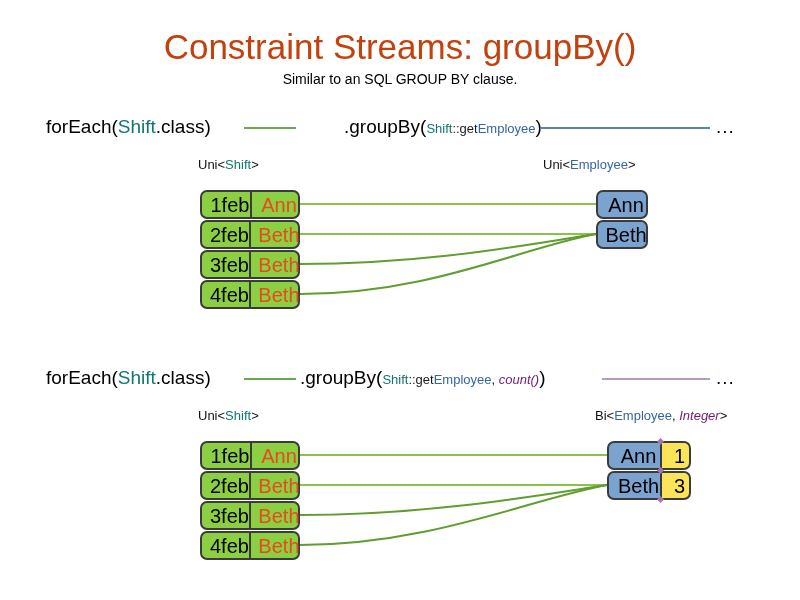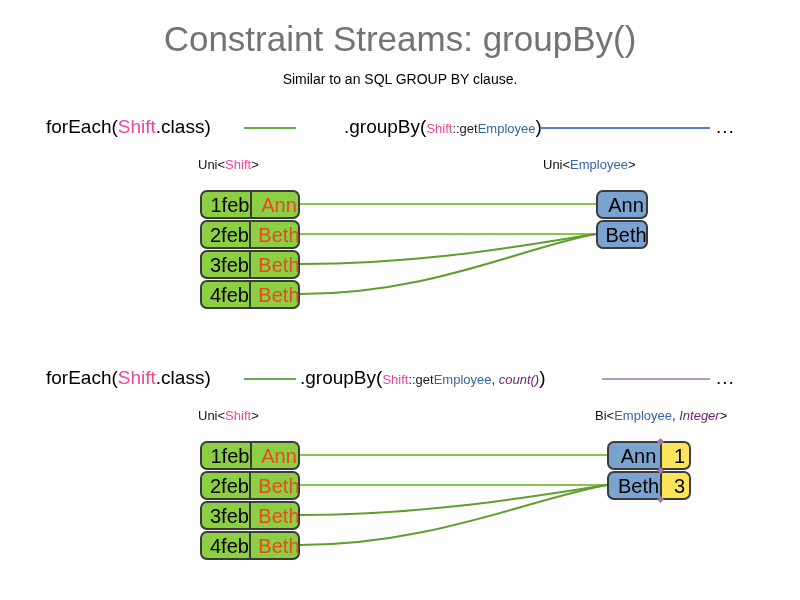--- a/index.html
+++ b/index.html
@@ -13,26 +13,26 @@
     position: relative;
     overflow: hidden;
     font-family: "Liberation Sans", sans-serif;
     color: #000000;
   }
 
   
   .title {
     position: absolute;
     left: 0;
-    top: 19px;
+    top: 27px;
     width: 800px;
     text-align: center;
     font-size: 35px;
     line-height: 40px;
-    color: #737373;
+    color: #c2410c;
     white-space: nowrap;
   }
   .subtitle {
     position: absolute;
     left: 0;
     top: 70px;
     width: 800px;
     text-align: center;
     font-size: 14px;
     line-height: 18px;
@@ -44,21 +44,21 @@
   .codeline {
     position: absolute;
     height: 26px;
     line-height: 26px;
     white-space: nowrap;
     font-size: 19px;
   }
   .codeline .small {
     font-size: 13px;
   }
-  .tok-shift   { color: #ec4899; }
+  .tok-shift   { color: #0f766e; }
   .tok-emp     { color: #3465a4; }
   .tok-count   { color: #701a75; font-style: italic; }
   .tok-plain   { color: #1a1a1a; }
 
   .ellipsis {
     position: absolute;
     font-size: 19px;
     line-height: 26px;
     color: #000;
     letter-spacing: 1px;

